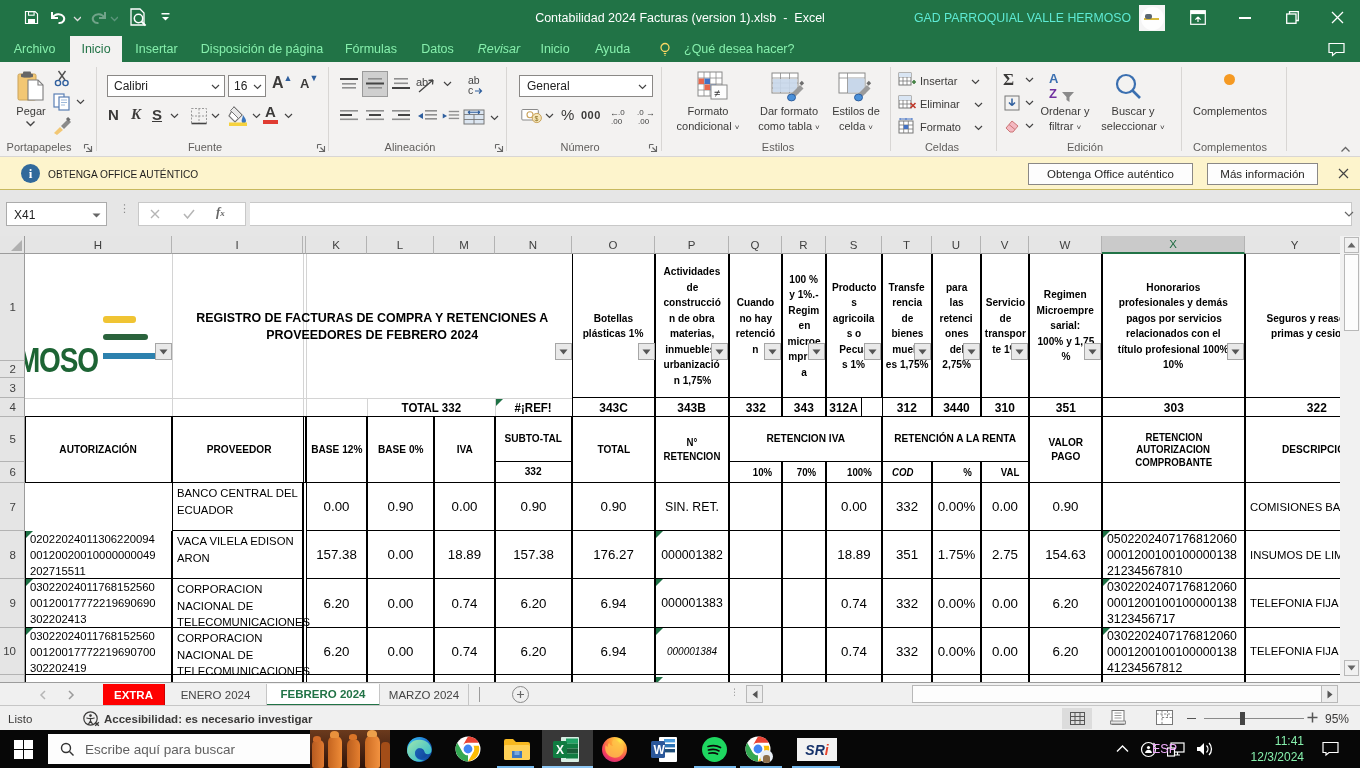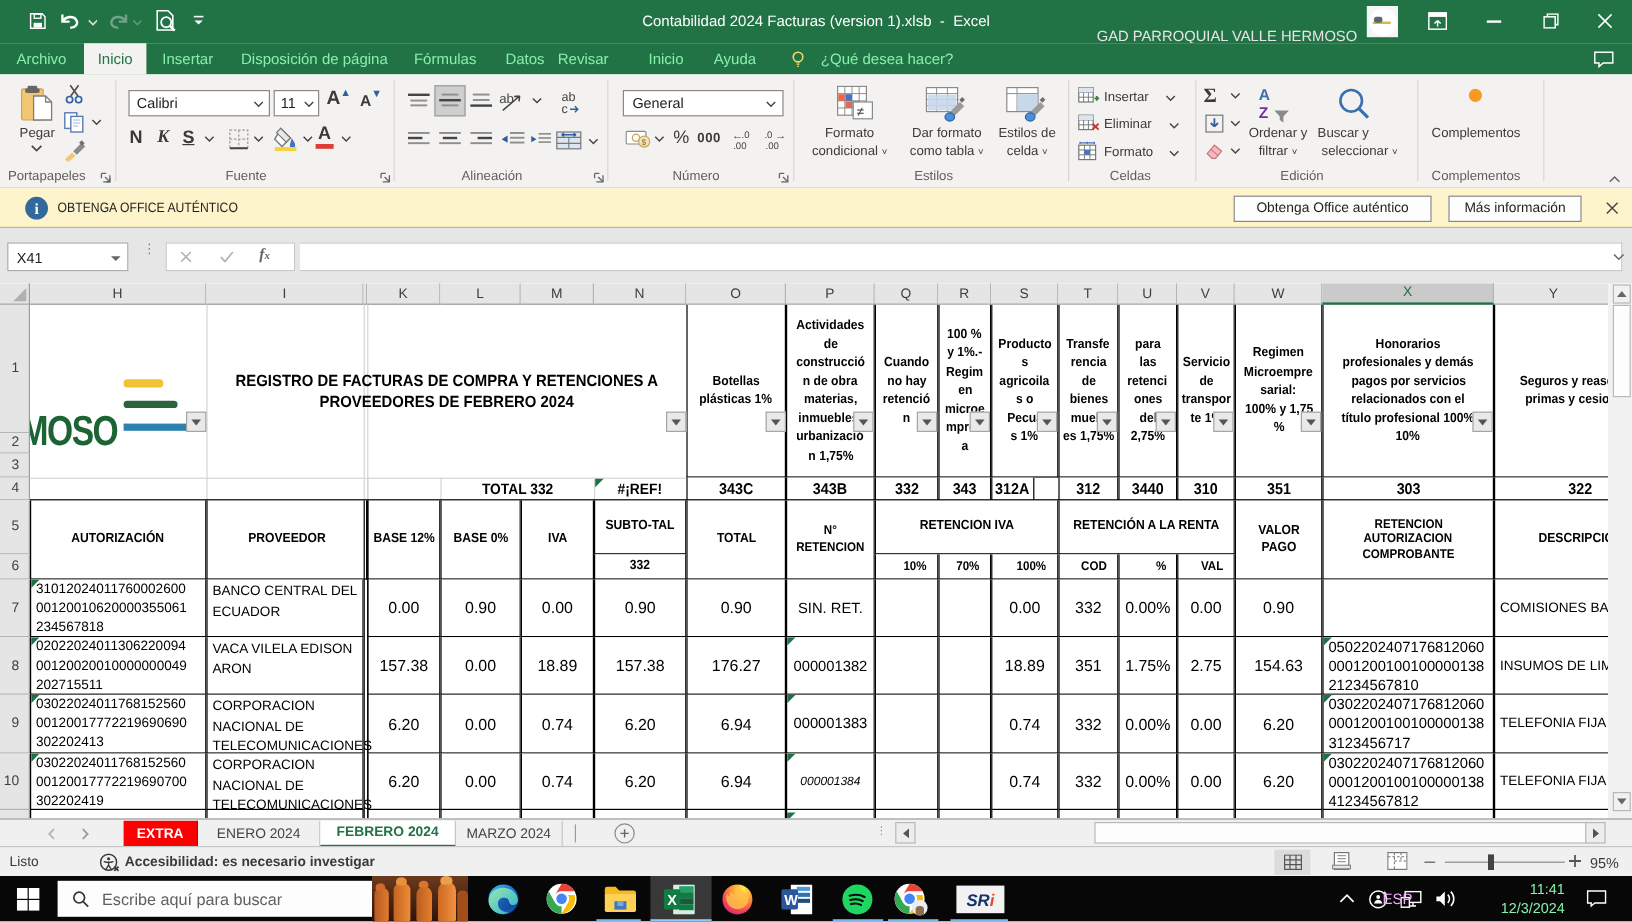--- a/index.html
+++ b/index.html
@@ -51,21 +51,21 @@
 <svg class="a" style="left:129px;top:8px" width="19" height="20" viewBox="0 0 19 20">
         <path d="M2 1h9l4 4v12H2z" fill="none" stroke="#fff" stroke-width="1.3"></path>
         <circle cx="9.5" cy="10.5" r="4.2" fill="#217346" stroke="#fff" stroke-width="1.5"></circle>
         <path d="M12.6 13.6 l4 4" stroke="#fff" stroke-width="2"></path>
       </svg>
 <svg class="a" style="left:160px;top:13px" width="12" height="10" viewBox="0 0 12 10">
         <rect x="1.5" y="0" width="8" height="1.5" fill="#fff"></rect>
         <path d="M2 4 l3.5 3.5 3.5-3.5z" fill="#fff"></path>
       </svg>
 <div class="a" style="left:0;top:0;width:1360px;height:36px;display:flex;align-items:center;justify-content:center;font-size:12.5px;color:#fff">Contabilidad 2024 Facturas (version 1).xlsb&nbsp; -&nbsp; Excel</div>
-<div class="a" style="left:935px;top:12px;width:196px;height:36px;display:flex;align-items:center;justify-content:flex-end;font-size:12.3px;color:#e5e5e5;white-space:nowrap;">GAD PARROQUIAL VALLE HERMOSO</div>
+<div class="a" style="left:935px;top:0;width:196px;height:36px;display:flex;align-items:center;justify-content:flex-end;font-size:12.3px;color:#5eead4;white-space:nowrap;">GAD PARROQUIAL VALLE HERMOSO</div>
 <div class="a" style="left:1139px;top:5px;width:26px;height:26px;background:#f5f5f5;display:flex;align-items:center;justify-content:center;">
         <div style="width:23px;height:23px;border-radius:50%;background:#fefefe;position:relative;overflow:hidden;">
           <div style="position:absolute;left:3px;top:11px;width:15px;height:2px;background:#d8b93c"></div>
           <div style="position:absolute;left:4px;top:7px;width:7px;height:5px;background:#5b6770;border-radius:2px"></div>
         </div>
       </div>
 <svg class="a" style="left:1190px;top:10px" width="16" height="15" viewBox="0 0 16 15">
         <rect x="0.7" y="0.7" width="14.6" height="13.6" fill="none" stroke="#fff" stroke-width="1.2"></rect>
         <rect x="0.7" y="0.7" width="14.6" height="3.4" fill="#fff"></rect>
         <path d="M8 12 V7 M8 7 l-2.6 2.6 M8 7 l2.6 2.6" stroke="#fff" stroke-width="1.2" fill="none"></path>
@@ -79,21 +79,21 @@
         <path d="M1 1 L12 12 M12 1 L1 12" stroke="#fff" stroke-width="1.3"></path>
       </svg>
 </div>
 <div class="a" id="menubar">
 <div class="mtab" style="left:4px;width:61px;">Archivo</div>
 <div class="mtab" style="left:70px;width:52px;background:#f3f2f1;color:#217346;">Inicio</div>
 <div class="mtab" style="left:129px;width:55px;">Insertar</div>
 <div class="mtab" style="left:196px;width:132px;">Disposición de página</div>
 <div class="mtab" style="left:340px;width:62px;">Fórmulas</div>
 <div class="mtab" style="left:415px;width:45px;">Datos</div>
-<div class="mtab" style="left:459px;width:54px;">Revisar</div>
+<div class="mtab" style="left:472px;width:54px;font-style:italic;">Revisar</div>
 <div class="mtab" style="left:537px;width:36px;">Inicio</div>
 <div class="mtab" style="left:587px;width:51px;">Ayuda</div>
 <svg class="a" style="left:658px;top:6px" width="14" height="15" viewBox="0 0 14 15">
         <circle cx="7" cy="5.5" r="4" fill="none" stroke="#fad764" stroke-width="1.3"></circle>
         <path d="M5.5 9.5 h3 M5.8 11.5 h2.4 M6.3 13.3 h1.4" stroke="#fad764" stroke-width="1.1" fill="none"></path>
       </svg>
 <div class="mtab" style="left:684px;width:160px;justify-content:flex-start;white-space:nowrap;">¿Qué desea hacer?</div>
 <svg class="a" style="left:1328px;top:6px" width="17" height="15" viewBox="0 0 17 15">
         <path d="M1 1.5 h15 v9 h-8 l-3.5 3 v-3 H1z" fill="none" stroke="#fff" stroke-width="1.2"></path>
       </svg>
@@ -134,21 +134,21 @@
         <path d="M4.5 4.5 l4 4 M8.5 5.5 v3 h-3" fill="none" stroke="#666" stroke-width="1.1"></path>
       </svg>
 <div class="gdiv" style="left:96px;"></div>
 <div class="combo" style="left:107px;top:13px;width:118px;height:22px;">
         <span style="position:absolute;left:6px;top:3px;">Calibri</span>
         <svg style="position:absolute;right:4px;top:8px" width="9" height="6" viewBox="0 0 9 6">
           <path d="M1 1 l3.5 3.5 3.5-3.5" fill="none" stroke="#444" stroke-width="1.2"></path>
         </svg>
       </div>
 <div class="combo" style="left:228px;top:13px;width:38px;height:22px;">
-        <span style="position:absolute;left:5px;top:3px;">11</span>
+        <span style="position:absolute;left:5px;top:3px;">16</span>
         <svg style="position:absolute;right:3px;top:8px" width="9" height="6" viewBox="0 0 9 6">
           <path d="M1 1 l3.5 3.5 3.5-3.5" fill="none" stroke="#444" stroke-width="1.2"></path>
         </svg>
       </div>
 <div class="a" style="left:272px;top:12px;font-size:16px;font-weight:bold;color:#3b3a39;">A<span style="position:relative;top:-7px;left:0px;font-size:9px;color:#2f5f9e;">▲</span></div>
 <div class="a" style="left:300px;top:14px;font-size:13px;font-weight:bold;color:#3b3a39;">A<span style="position:relative;top:-7px;left:0px;font-size:9px;color:#2f5f9e;">▼</span></div>
 <div class="a" style="left:108px;top:44px;font-size:15px;font-weight:bold;color:#3b3a39;">N</div>
 <div class="a" style="left:131px;top:44px;font-size:15px;font-style:italic;font-weight:bold;color:#3b3a39;font-family:'Liberation Serif',serif;">K</div>
 <div class="a" style="left:152px;top:44px;font-size:15px;font-weight:bold;color:#3b3a39;text-decoration:underline;">S</div>
 <svg class="a" style="left:170px;top:51px" width="9" height="6" viewBox="0 0 9 6">
@@ -376,21 +376,21 @@
         <text x="1" y="28" font-size="13" font-weight="bold" fill="#7030a0" font-family="Liberation Sans">Z</text>
         <path d="M14 22 h12 l-4.5 5 v5 l-3-2 v-3z" fill="#8a8a8a"></path>
         <path d="M20 4 l6 6 M26 10 l-4.5 0.5 M26 10 l-0.5-4.5" stroke="#444" stroke-width="1.3" fill="none" opacity="0"></path>
       </svg>
 <div class="a rtxt" style="left:1030px;top:43px;width:70px;text-align:center;">Ordenar y</div>
 <div class="a rtxt" style="left:1030px;top:58px;width:70px;text-align:center;">filtrar <span style="font-size:8px">˅</span></div>
 <svg class="a" style="left:1112px;top:9px" width="32" height="32" viewBox="0 0 32 32">
         <circle cx="14" cy="13" r="9" fill="none" stroke="#3a6fb0" stroke-width="2.2"></circle>
         <path d="M20.5 19.5 L28 27" stroke="#3a6fb0" stroke-width="2.6"></path>
       </svg>
-<div class="a rtxt" style="left:1098px;top:43px;width:70px;text-align:left;">Buscar y</div>
+<div class="a rtxt" style="left:1098px;top:43px;width:70px;text-align:center;">Buscar y</div>
 <div class="a rtxt" style="left:1090px;top:58px;width:86px;text-align:center;">seleccionar <span style="font-size:8px">˅</span></div>
 <div class="glabel" style="left:1040px;width:90px;">Edición</div>
 <div class="gdiv" style="left:1181px;"></div>
 <div class="a" style="left:1224px;top:12px;width:11px;height:11px;border-radius:50%;background:#f59a23;"></div>
 <div class="a rtxt" style="left:1185px;top:43px;width:90px;text-align:center;">Complementos</div>
 <div class="glabel" style="left:1185px;width:90px;">Complementos</div>
 <div class="gdiv" style="left:1286px;"></div>
 <svg class="a" style="left:1340px;top:84px" width="11" height="7" viewBox="0 0 11 7">
         <path d="M1.5 5.5 l4-4 4 4" fill="none" stroke="#666" stroke-width="1.3"></path>
       </svg>
@@ -664,21 +664,21 @@
       </div>
 <div class="cell" style="left:729px;top:226px;width:53px;height:21px;border-left:1px solid #000;border-right:1px solid #000;border-bottom:1.5px solid #000;display:flex;align-items:center;justify-content:flex-end;padding-right:8px;font-weight:bold;font-size:10.5px;">
         <span class="cnd">10%</span>
       </div>
 <div class="cell" style="left:782px;top:226px;width:44px;height:21px;border-left:1px solid #000;border-right:1px solid #000;border-bottom:1.5px solid #000;display:flex;align-items:center;justify-content:flex-end;padding-right:8px;font-weight:bold;font-size:10.5px;">
         <span class="cnd">70%</span>
       </div>
 <div class="cell" style="left:826px;top:226px;width:56px;height:21px;border-left:1px solid #000;border-right:1px solid #000;border-bottom:1.5px solid #000;display:flex;align-items:center;justify-content:flex-end;padding-right:8px;font-weight:bold;font-size:10.5px;">
         <span class="cnd">100%</span>
       </div>
-<div class="cell" style="left:882px;top:226px;width:50px;height:21px;border-left:1px solid #000;border-right:1px solid #000;border-bottom:1.5px solid #000;display:flex;align-items:center;justify-content:flex-end;padding-right:8px;font-weight:bold;font-size:10.5px;">
+<div class="cell" style="left:882px;top:226px;width:50px;height:21px;border-left:1px solid #000;border-right:1px solid #000;border-bottom:1.5px solid #000;display:flex;align-items:center;justify-content:center;padding-right:8px;font-weight:bold;font-size:10.5px;font-style:italic;">
         <span class="cnd">COD</span>
       </div>
 <div class="cell" style="left:932px;top:226px;width:49px;height:21px;border-left:1px solid #000;border-right:1px solid #000;border-bottom:1.5px solid #000;display:flex;align-items:center;justify-content:flex-end;padding-right:8px;font-weight:bold;font-size:10.5px;">
         <span class="cnd">%</span>
       </div>
 <div class="cell" style="left:981px;top:226px;width:48px;height:21px;border-left:1px solid #000;border-right:1px solid #000;border-bottom:1.5px solid #000;display:flex;align-items:center;justify-content:flex-end;padding-right:8px;font-weight:bold;font-size:10.5px;">
         <span class="cnd">VAL</span>
       </div>
 <div class="cell" style="left:1029px;top:181px;width:73px;height:66px;border-left:1px solid #000;border-right:1px solid #000;border-bottom:1.5px solid #000;">
         <div class="hdr" style="width:100%;height:100%;font-size:11px;line-height:13.5px;">
@@ -691,21 +691,20 @@
           <div class="cnd">RETENCION</div>
           <div class="cnd">AUTORIZACION</div>
           <div class="cnd">COMPROBANTE</div>
         </div>
       </div>
 <div class="cell" style="left:1245px;top:181px;width:144px;height:66px;border-left:1px solid #000;border-right:1px solid #000;border-bottom:1.5px solid #000;">
         <div class="hdr" style="width:100%;height:100%;font-size:11px;line-height:13.5px;">
           <div class="cnd">DESCRIPCIÓN</div>
         </div>
       </div>
-<div class="cell" style="left:25px;top:247px;width:147px;height:48px;border-left:1px solid #000;border-right:1px solid #000;border-bottom:1.5px solid #000;font-size:11.3px;line-height:15.8px;padding:1px 0 0 4px;white-space:nowrap;"><div class="gtri" style="left:0;top:0;"></div>31012024011760002600<br>00120010620000355061<br>234567818</div>
 <div class="cell" style="left:172px;top:247px;width:131px;height:48px;border-left:1px solid #000;border-right:1px solid #000;border-bottom:1.5px solid #000;font-size:11.3px;line-height:16.6px;padding:2px 0 0 4px;white-space:nowrap;overflow:visible;z-index:3;">BANCO CENTRAL DEL<br>ECUADOR</div>
 <div class="cell" style="left:306px;top:247px;width:61px;height:48px;border-left:1px solid #000;border-right:1px solid #000;border-bottom:1.5px solid #000;display:flex;align-items:center;justify-content:center;font-size:13.3px;">
         <span>0.00</span>
       </div>
 <div class="cell" style="left:367px;top:247px;width:67px;height:48px;border-left:1px solid #000;border-right:1px solid #000;border-bottom:1.5px solid #000;display:flex;align-items:center;justify-content:center;font-size:13.3px;">
         <span>0.90</span>
       </div>
 <div class="cell" style="left:434px;top:247px;width:61px;height:48px;border-left:1px solid #000;border-right:1px solid #000;border-bottom:1.5px solid #000;display:flex;align-items:center;justify-content:center;font-size:13.3px;">
         <span>0.00</span>
       </div>

